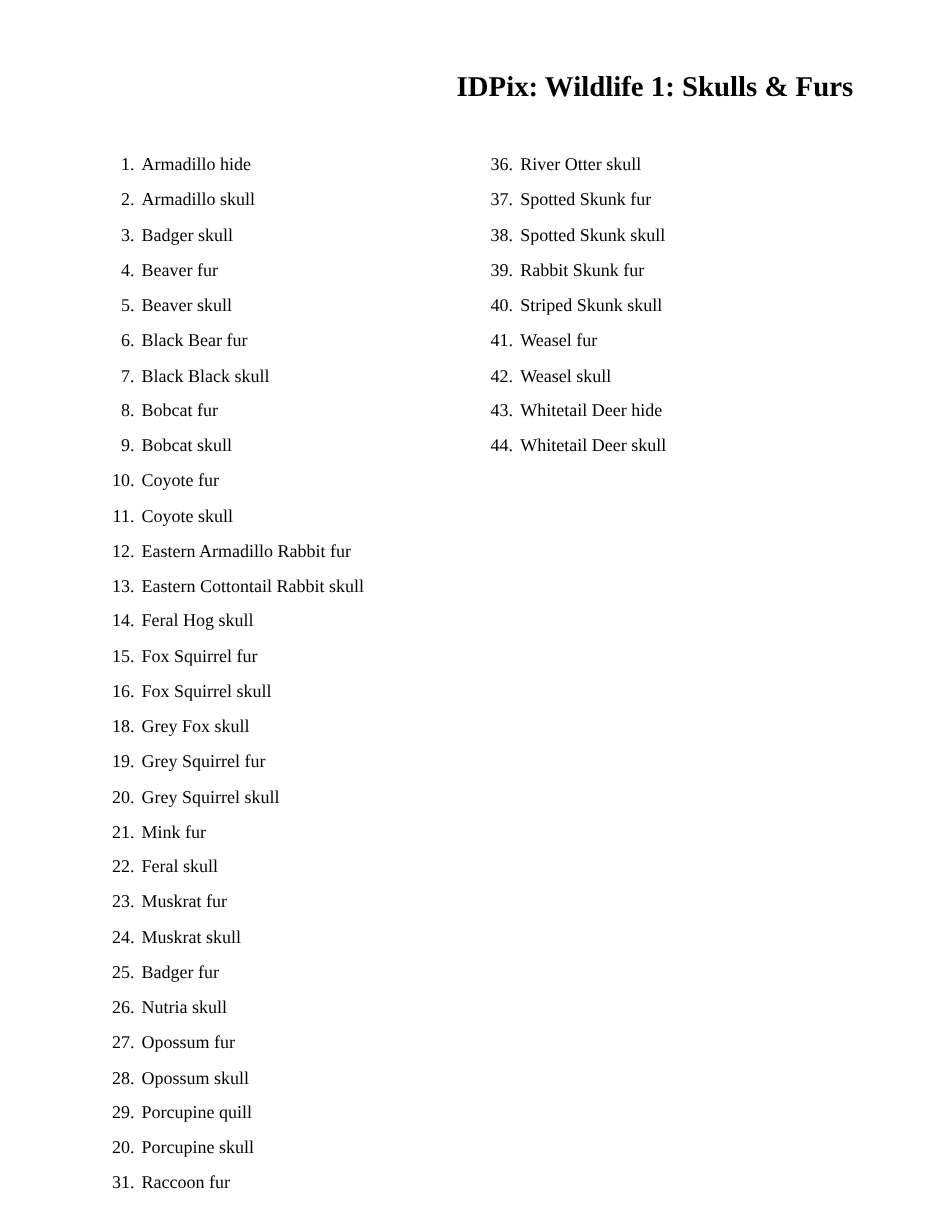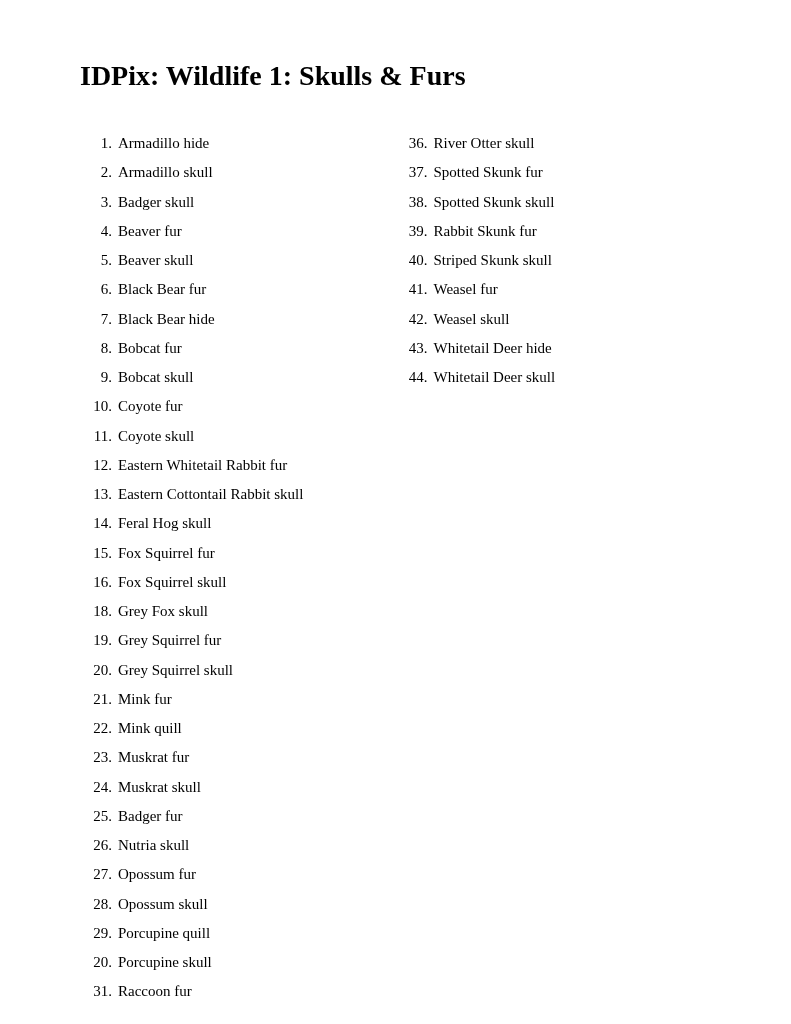--- a/index.html
+++ b/index.html
@@ -11,22 +11,22 @@
       width: 791px;
       min-height: 1024px;
       background: #ffffff;
       font-family: Georgia, 'Times New Roman', serif;
       color: #000000;
     }
     .page {
       padding: 60px 80px;
     }
     h1 {
-      text-align: left;
-      font-size: 28px;
+      text-align: right;
+      font-size: 24px;
       font-weight: bold;
       margin-bottom: 40px;
       font-family: Georgia, serif;
     }
     .list-container {
       display: flex;
       gap: 0;
     }
     .column {
       flex: 1;
@@ -74,41 +74,41 @@
         <div class="list-item">
     <span class="item-number">5.</span>
     <span class="item-text">Beaver skull</span>
   </div>
         <div class="list-item">
     <span class="item-number">6.</span>
     <span class="item-text">Black Bear fur</span>
   </div>
         <div class="list-item">
     <span class="item-number">7.</span>
-    <span class="item-text">Black Bear hide</span>
+    <span class="item-text">Black Black skull</span>
   </div>
         <div class="list-item">
     <span class="item-number">8.</span>
     <span class="item-text">Bobcat fur</span>
   </div>
         <div class="list-item">
     <span class="item-number">9.</span>
     <span class="item-text">Bobcat skull</span>
   </div>
         <div class="list-item">
     <span class="item-number">10.</span>
     <span class="item-text">Coyote fur</span>
   </div>
         <div class="list-item">
     <span class="item-number">11.</span>
     <span class="item-text">Coyote skull</span>
   </div>
         <div class="list-item">
     <span class="item-number">12.</span>
-    <span class="item-text">Eastern Whitetail Rabbit fur</span>
+    <span class="item-text">Eastern Armadillo Rabbit fur</span>
   </div>
         <div class="list-item">
     <span class="item-number">13.</span>
     <span class="item-text">Eastern Cottontail Rabbit skull</span>
   </div>
         <div class="list-item">
     <span class="item-number">14.</span>
     <span class="item-text">Feral Hog skull</span>
   </div>
         <div class="list-item">
@@ -130,21 +130,21 @@
         <div class="list-item">
     <span class="item-number">20.</span>
     <span class="item-text">Grey Squirrel skull</span>
   </div>
         <div class="list-item">
     <span class="item-number">21.</span>
     <span class="item-text">Mink fur</span>
   </div>
         <div class="list-item">
     <span class="item-number">22.</span>
-    <span class="item-text">Mink quill</span>
+    <span class="item-text">Feral skull</span>
   </div>
         <div class="list-item">
     <span class="item-number">23.</span>
     <span class="item-text">Muskrat fur</span>
   </div>
         <div class="list-item">
     <span class="item-number">24.</span>
     <span class="item-text">Muskrat skull</span>
   </div>
         <div class="list-item">

